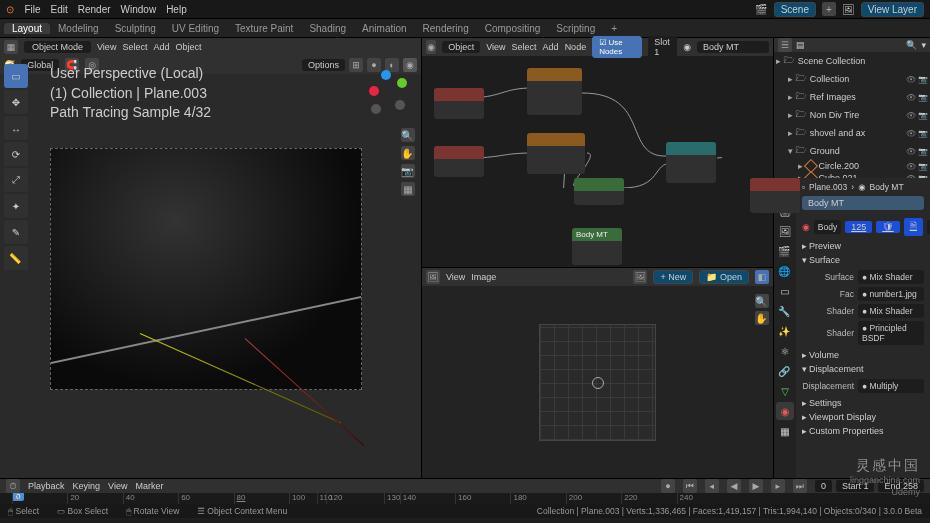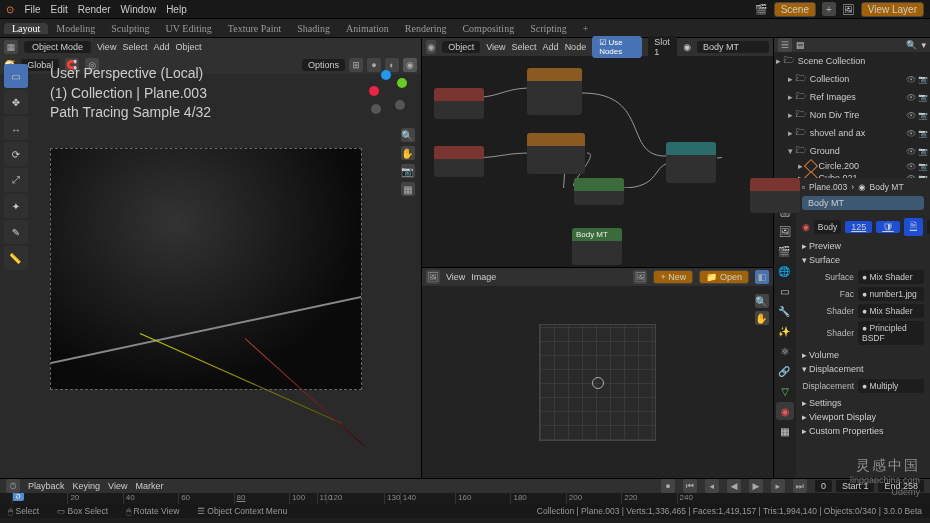--- a/index.html
+++ b/index.html
@@ -1,20 +1,20 @@
 <!DOCTYPE html>
 <html><head>
 <meta charset="utf-8">
 <style>
 html,body{margin:0;padding:0;background:#1e1e1e;color:#ccc;font-family:sans-serif;font-size:10px;width:930px;height:523px;overflow:hidden;}
 .topbar{background:#181818;height:18px;display:flex;align-items:center;padding:0 6px;border-bottom:1px solid #000;}
 .topbar .menu-item{margin-right:10px;color:#ccc;cursor:pointer;}
 .topbar .right{margin-left:auto;display:flex;align-items:center;gap:6px;}
 .tabs{background:#232323;height:18px;display:flex;align-items:center;padding:0 4px;border-bottom:1px solid #000;}
-.tabs .tab{padding:0 8px;color:#999;border-radius:4px 4px 0 0;cursor:pointer;font-family:Liberation Serif, serif;}
+.tabs .tab{padding:0 8px;color:#999;border-radius:4px 4px 0 0;cursor:pointer;}
 .tabs .tab.active{background:#3b3b3b;color:#fff;}
 .header2{background:#303030;height:18px;display:flex;align-items:center;padding:0 4px;gap:6px;font-size:9px;}
 .header2 .box{background:#1d1d1d;padding:1px 6px;border-radius:3px;}
 .header2 .r{margin-left:auto;display:flex;gap:4px;align-items:center;text-align:right;}
 .mini-icon{width:14px;height:14px;background:#444;border-radius:2px;display:inline-flex;align-items:center;justify-content:center;color:#aaa;}
 .main{display:flex;height:440px;}
 .viewport{width:422px;background:#2a2a2a;position:relative;border-right:1px solid #000;}
 .vp-header{height:18px;background:#303030;display:flex;align-items:center;padding:0 4px;gap:6px;font-size:9px;}
 .vp-header .mode{background:#1d1d1d;padding:1px 8px;border-radius:3px;}
 .vp-tools{position:absolute;left:4px;top:26px;display:flex;flex-direction:column;gap:2px;}
@@ -70,21 +70,21 @@
 .timeline{height:25px;background:#222;border-top:1px solid #000;display:flex;flex-direction:column;}
 .tl-top{height:14px;display:flex;align-items:center;padding:0 6px;gap:8px;font-size:9px;background:#303030;}
 .tl-top .r{margin-left:auto;display:flex;gap:4px;align-items:center;}
 .tl-btn{background:#1a1a1a;padding:1px 6px;border-radius:2px;}
 .tl-ruler{flex:1;position:relative;background:#1a1a1a;overflow:hidden;}
 .tl-tick{position:absolute;top:0;bottom:0;color:#888;font-size:8px;border-left:1px solid #333;padding-left:2px;}
 .cursor-line{position:absolute;top:0;bottom:0;width:1px;background:#4a8fd8;}
 .cursor-head{position:absolute;top:-1px;background:#4a8fd8;color:#fff;padding:0 4px;font-size:8px;border-radius:2px;}
 .statusbar{height:14px;background:#181818;display:flex;align-items:center;padding:0 8px;gap:18px;font-size:8.5px;color:#999;}
 .statusbar .r{margin-left:auto;}
-.chip{padding:1px 6px;background:#a16207;border-radius:3px;border:1px solid #444;}
+.chip{padding:1px 6px;background:#0c4a6e;border-radius:3px;border:1px solid #444;}
 .blue{background:#4772b3;border-color:#4772b3;color:#fff;}
 .watermark{position:absolute;right:10px;bottom:26px;color:#888;font-size:9px;opacity:.8;text-align:right;}
 .watermark .big{font-size:14px;letter-spacing:2px;color:#aaa;}
 </style>
 </head>
 <body>
 
 <div class="topbar">
   <span class="menu-item" style="color:#e87d3e;">⊙</span>
   <span class="menu-item">File</span>

